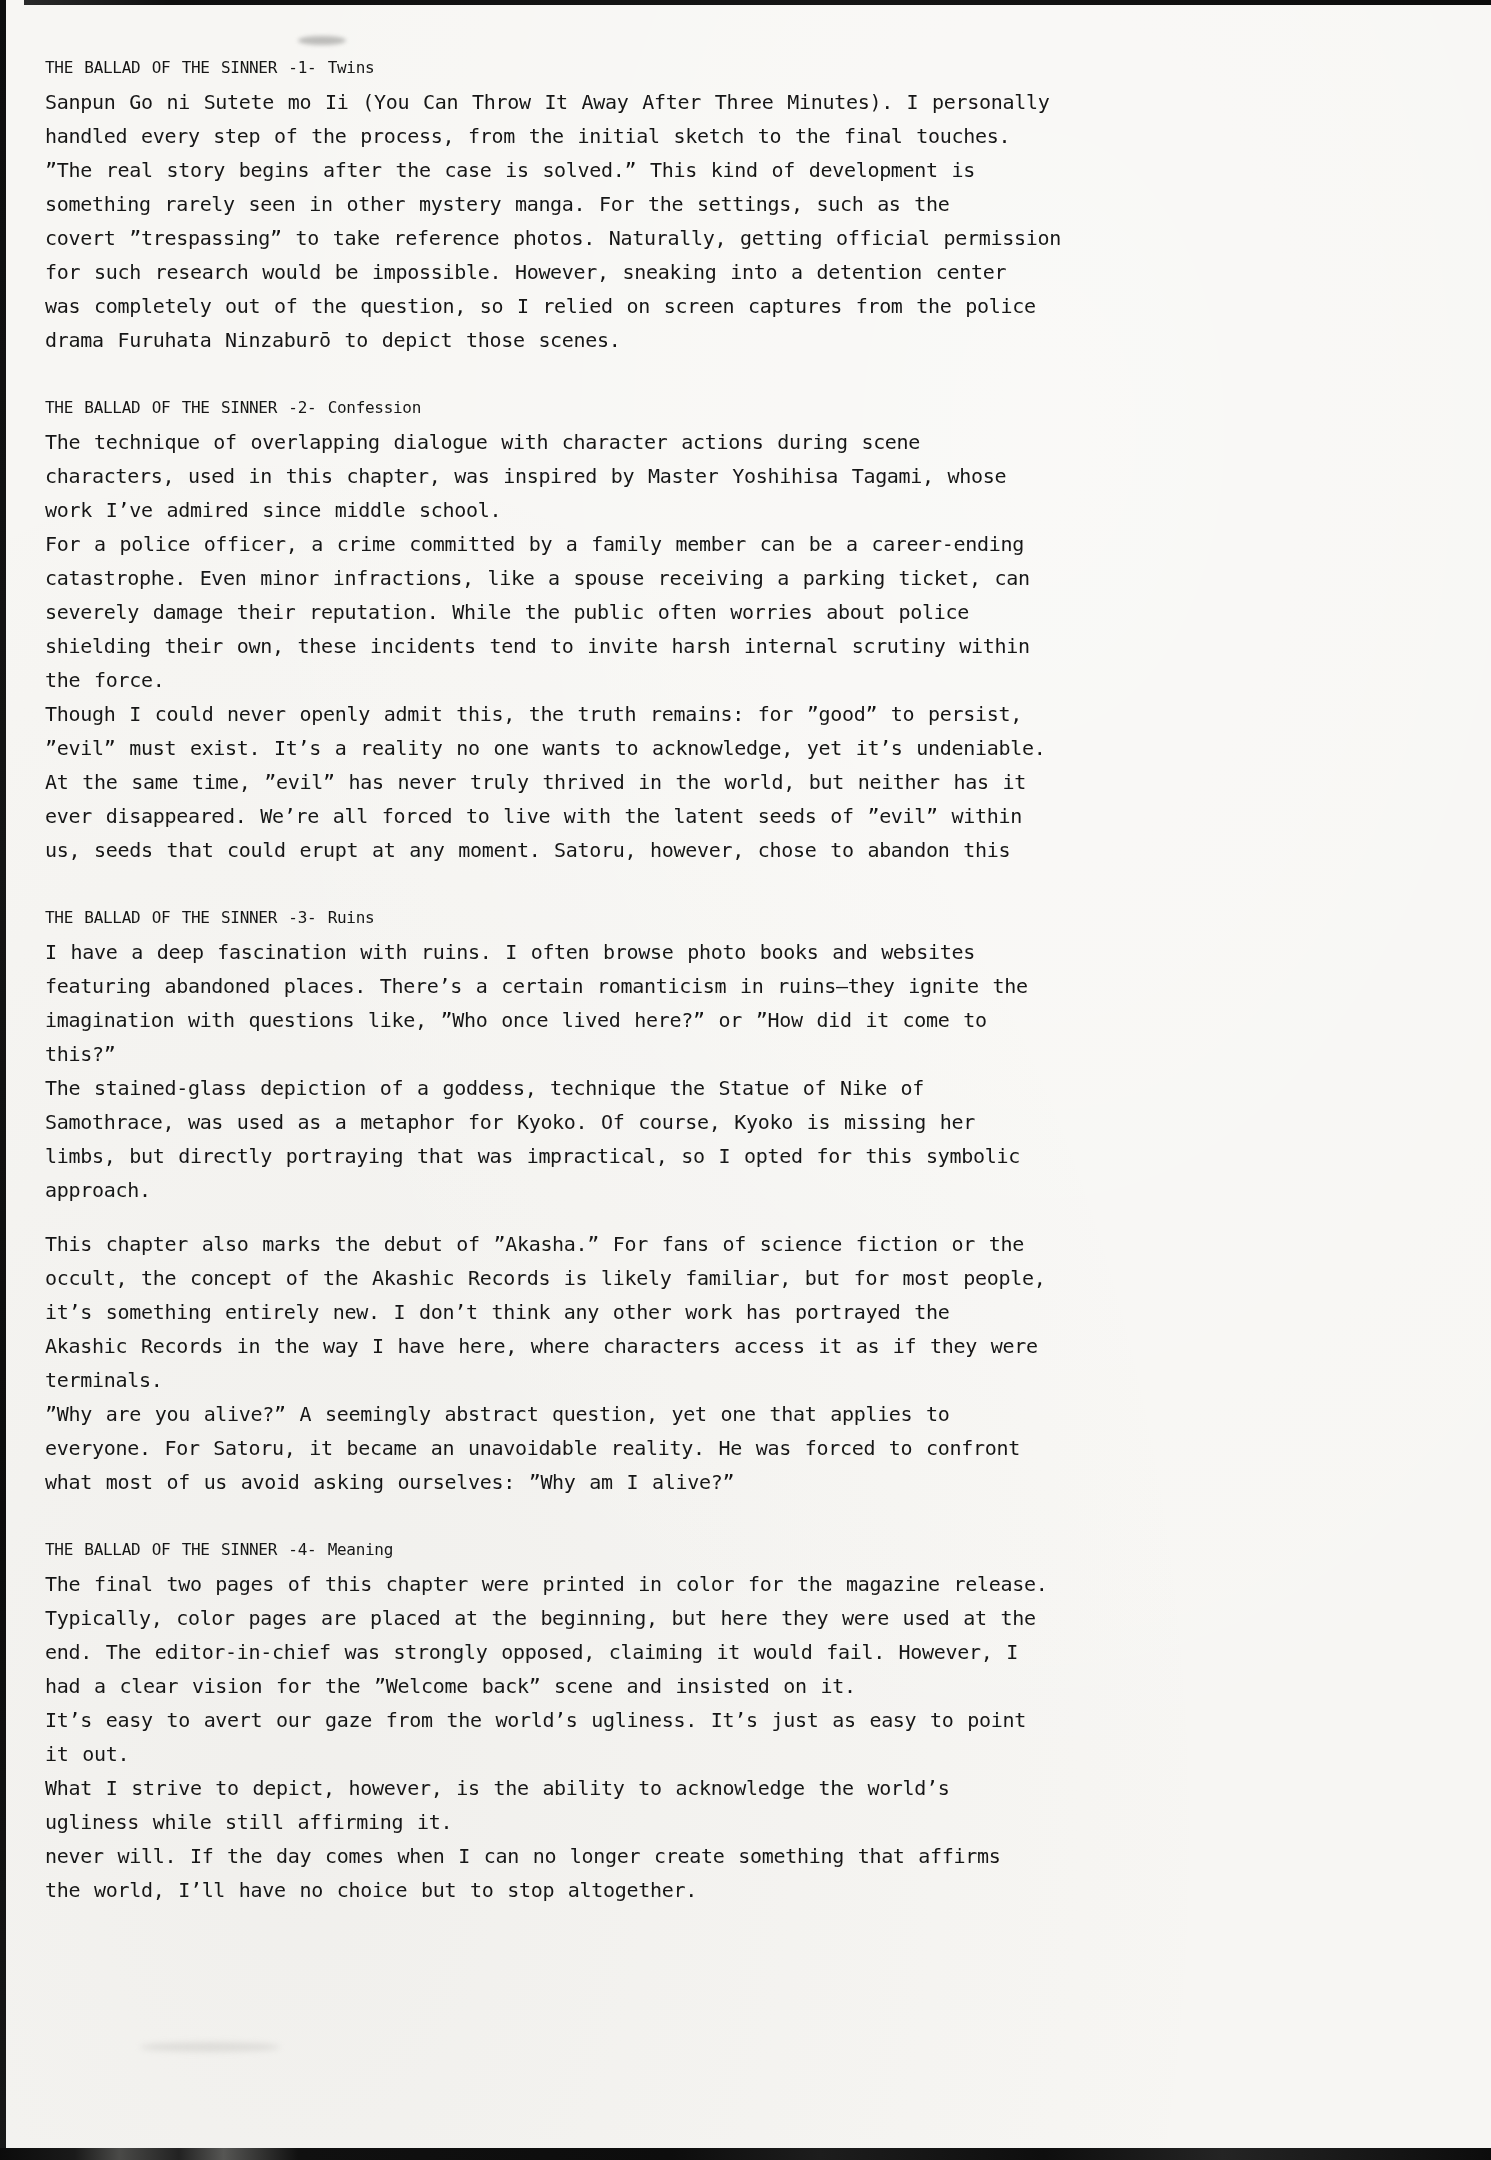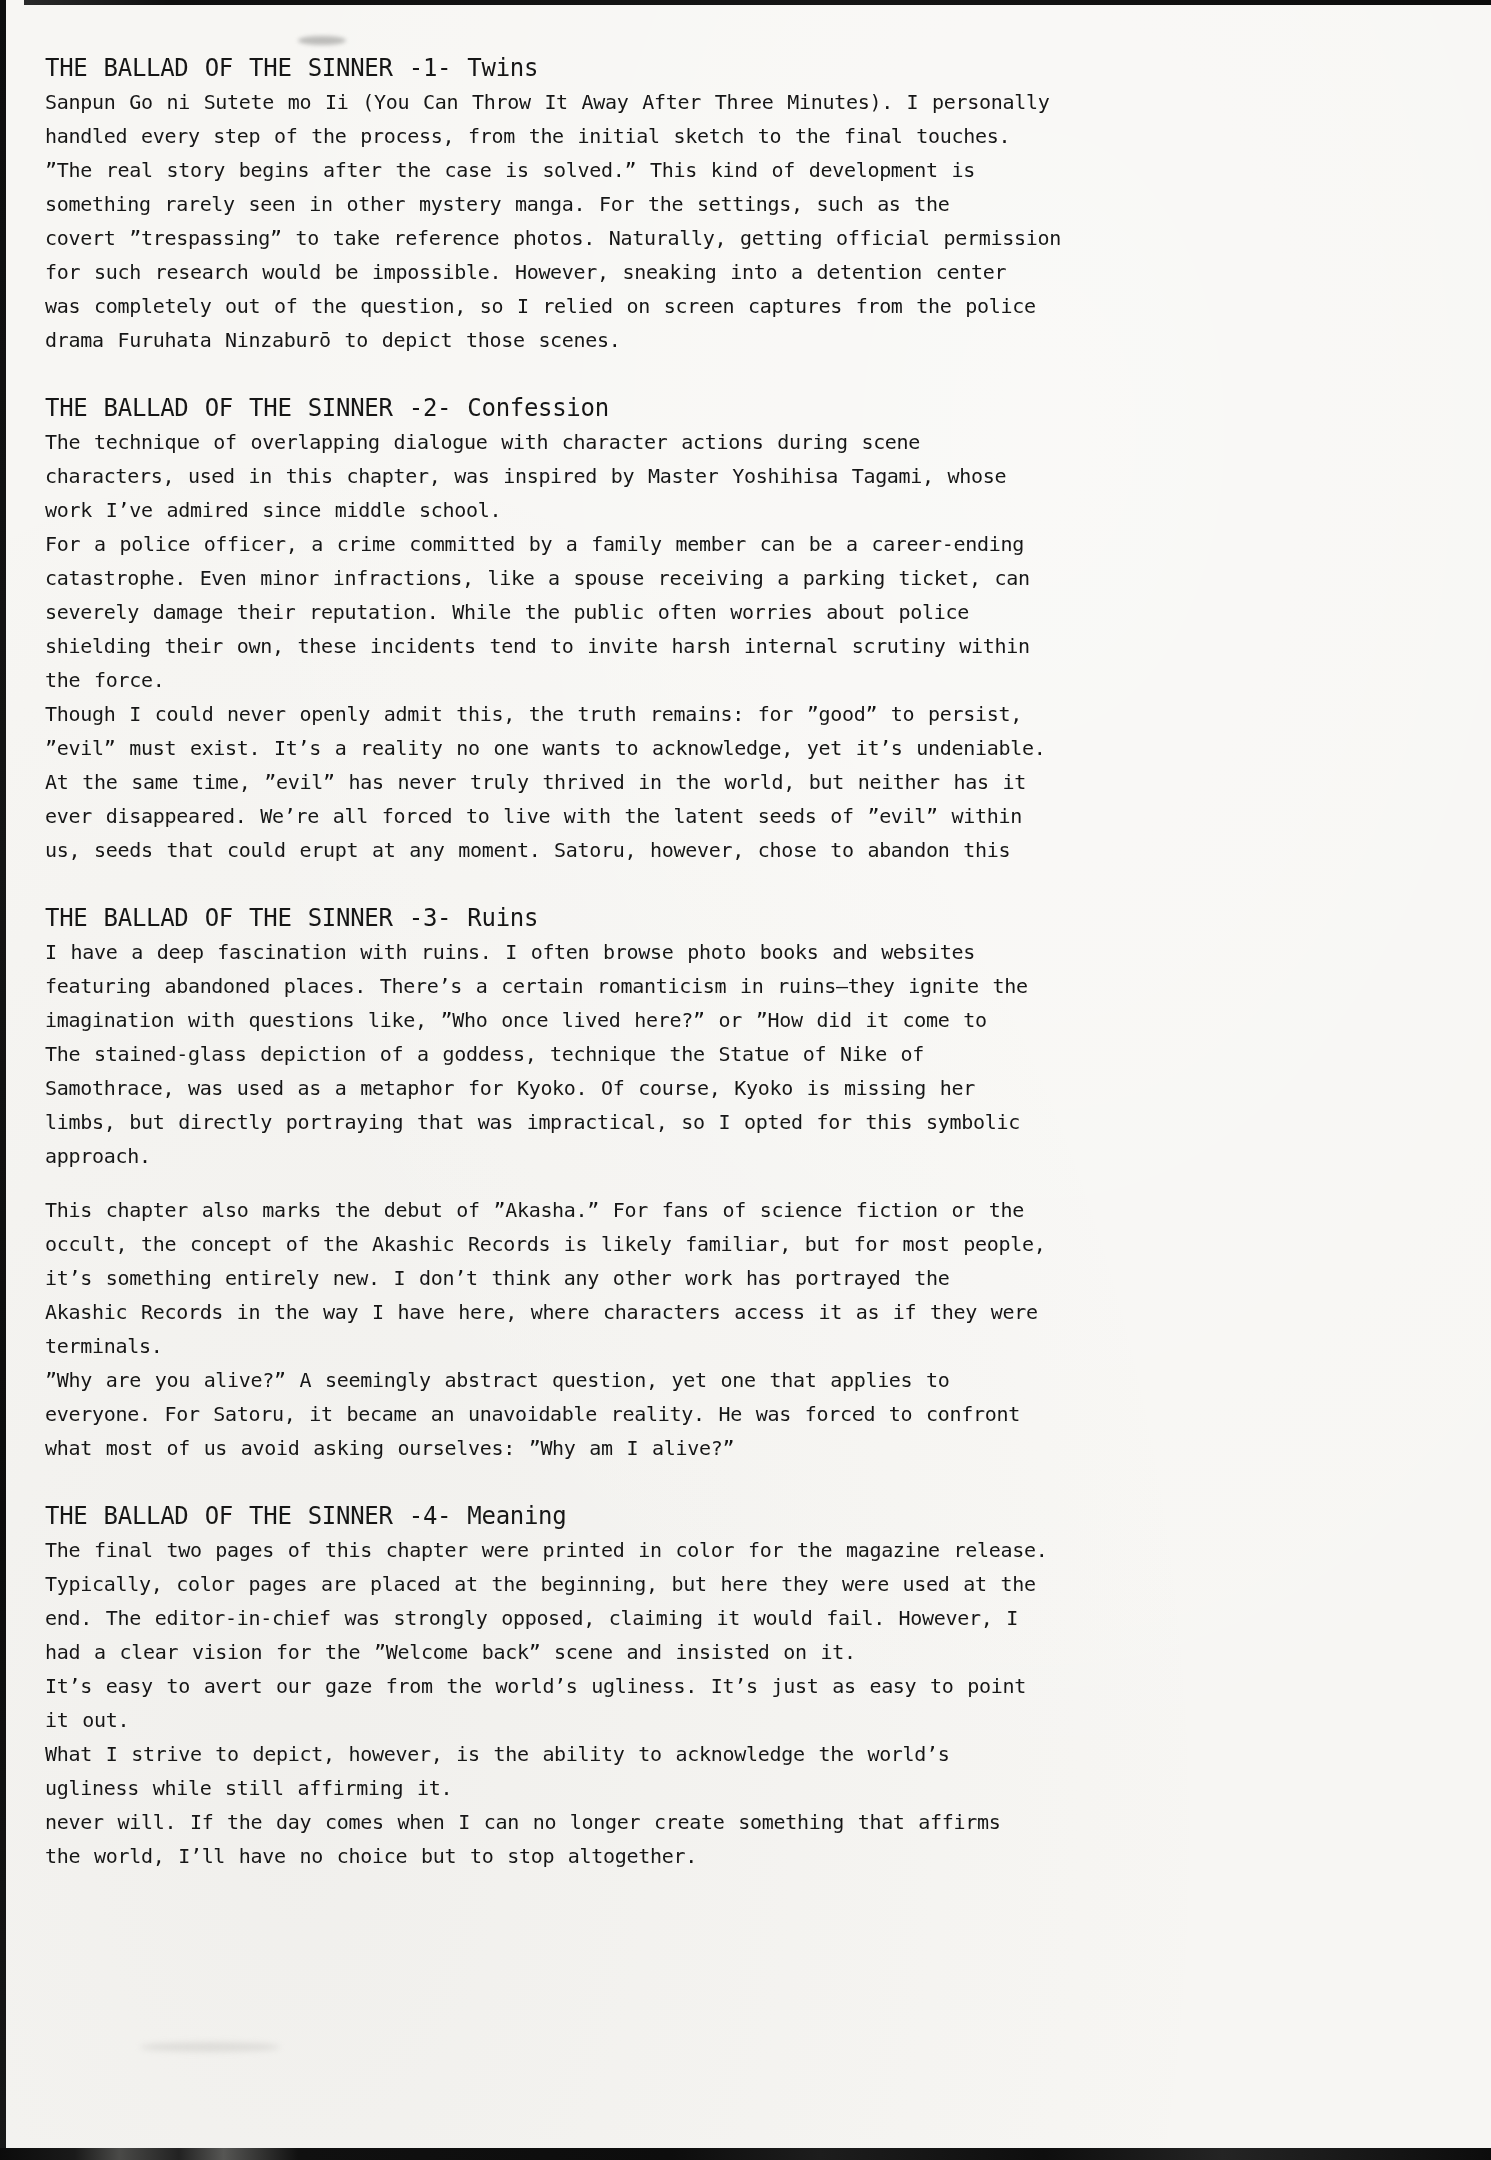--- a/index.html
+++ b/index.html
@@ -64,21 +64,21 @@
     line-height: 34px;
     letter-spacing: -0.3px;
     word-spacing: 2px;
     white-space: nowrap;
     -webkit-font-smoothing: antialiased;
   }
   .section + .section { margin-top: 34px; }
   .para + .para { margin-top: 20px; }
   h2.line {
     margin: 0;
-    font-size: 24px;
+    font-size: 16px;
     font-weight: normal;
     line-height: 34px;
     letter-spacing: -0.3px;
   }
   .line { height: 34px; }
 </style>
 </head>
 <body style="background: rgb(247, 246, 243);">
 
 <div class="page">
@@ -118,20 +118,21 @@
           <div class="line">ever disappeared. We’re all forced to live with the latent seeds of ”evil” within</div>
           <div class="line">us, seeds that could erupt at any moment. Satoru, however, chose to abandon this</div>
         </div>
       </section>
       <section class="section">
         <h2 class="line">THE BALLAD OF THE SINNER -3- Ruins</h2>
         <div class="para">
           <div class="line">I have a deep fascination with ruins. I often browse photo books and websites</div>
           <div class="line">featuring abandoned places. There’s a certain romanticism in ruins—they ignite the</div>
           <div class="line">imagination with questions like, ”Who once lived here?” or ”How did it come to</div>
+          <div class="line">this?”</div>
           <div class="line">The stained-glass depiction of a goddess, technique the Statue of Nike of</div>
           <div class="line">Samothrace, was used as a metaphor for Kyoko. Of course, Kyoko is missing her</div>
           <div class="line">limbs, but directly portraying that was impractical, so I opted for this symbolic</div>
           <div class="line">approach.</div>
         </div>
         <div class="para">
           <div class="line">This chapter also marks the debut of ”Akasha.” For fans of science fiction or the</div>
           <div class="line">occult, the concept of the Akashic Records is likely familiar, but for most people,</div>
           <div class="line">it’s something entirely new. I don’t think any other work has portrayed the</div>
           <div class="line">Akashic Records in the way I have here, where characters access it as if they were</div>

